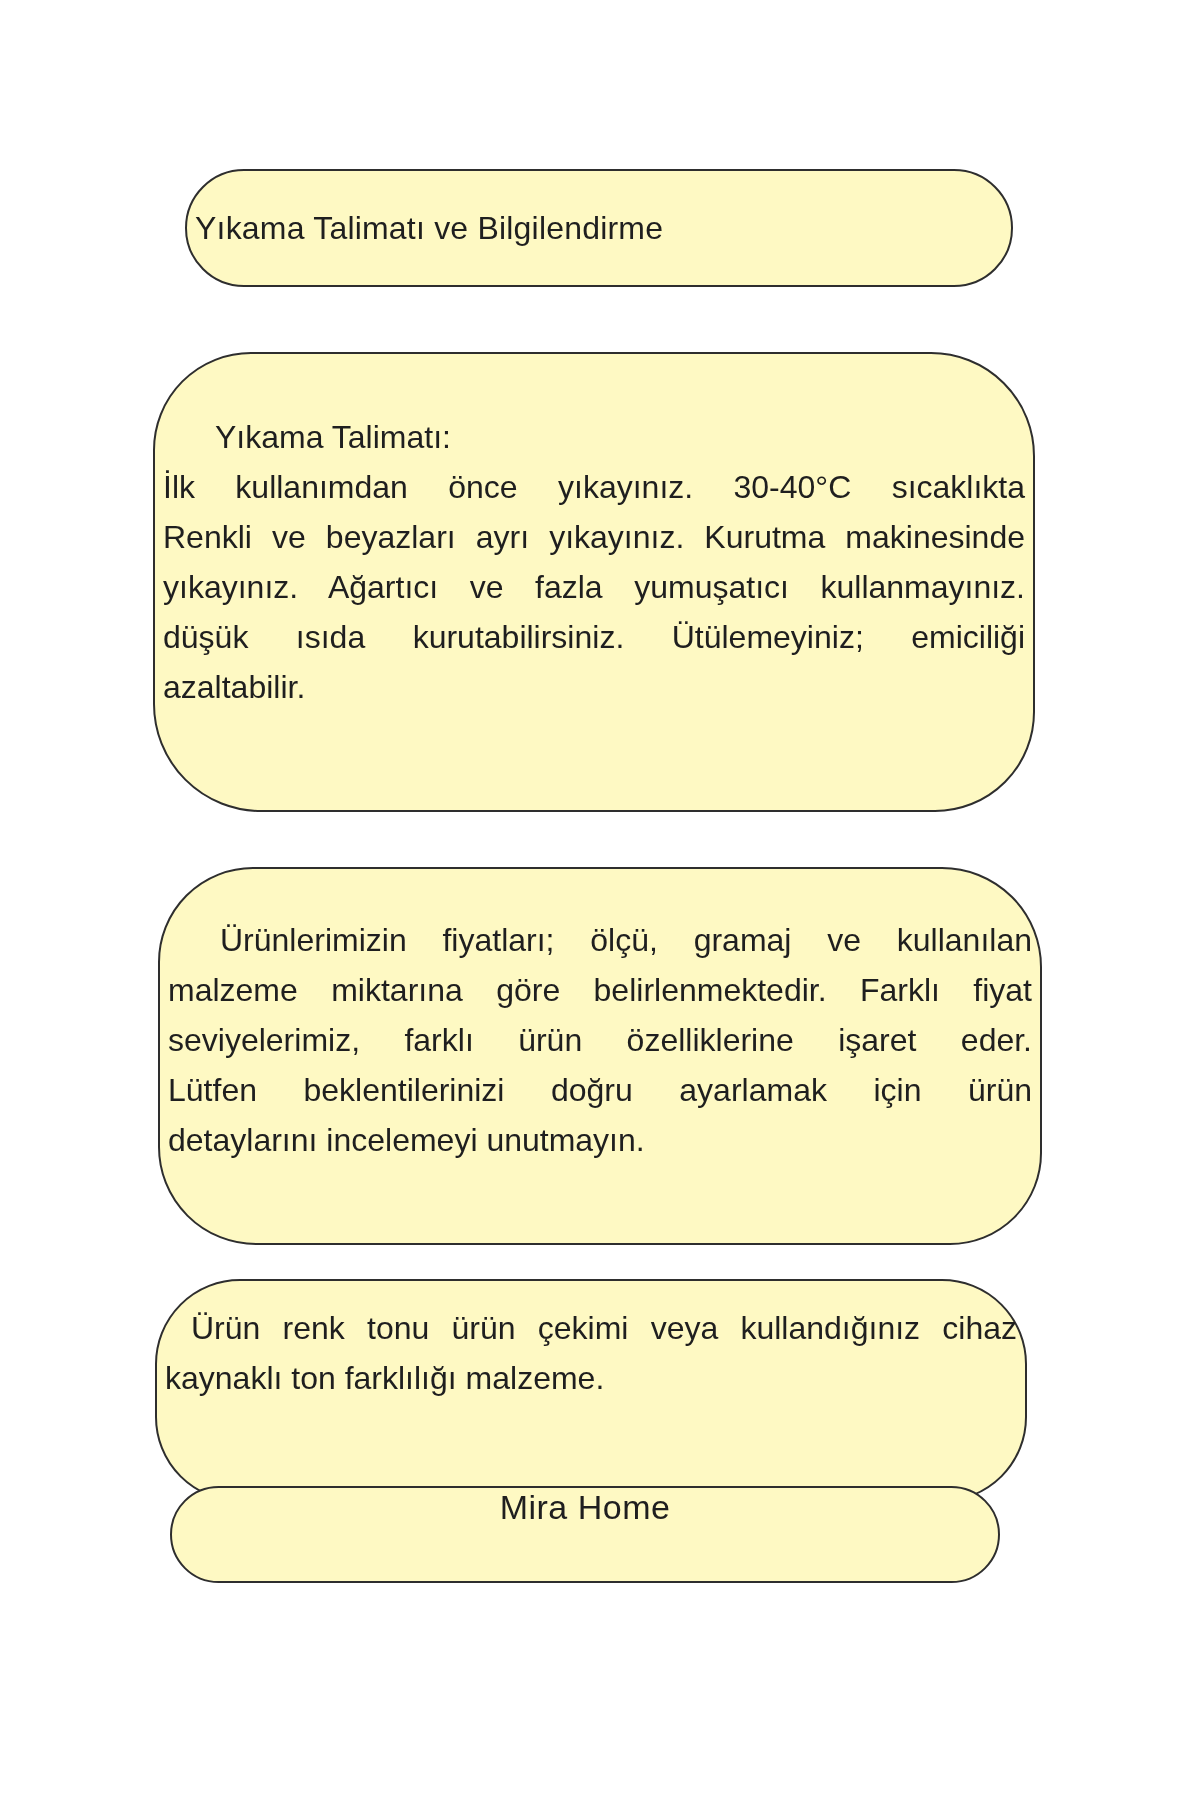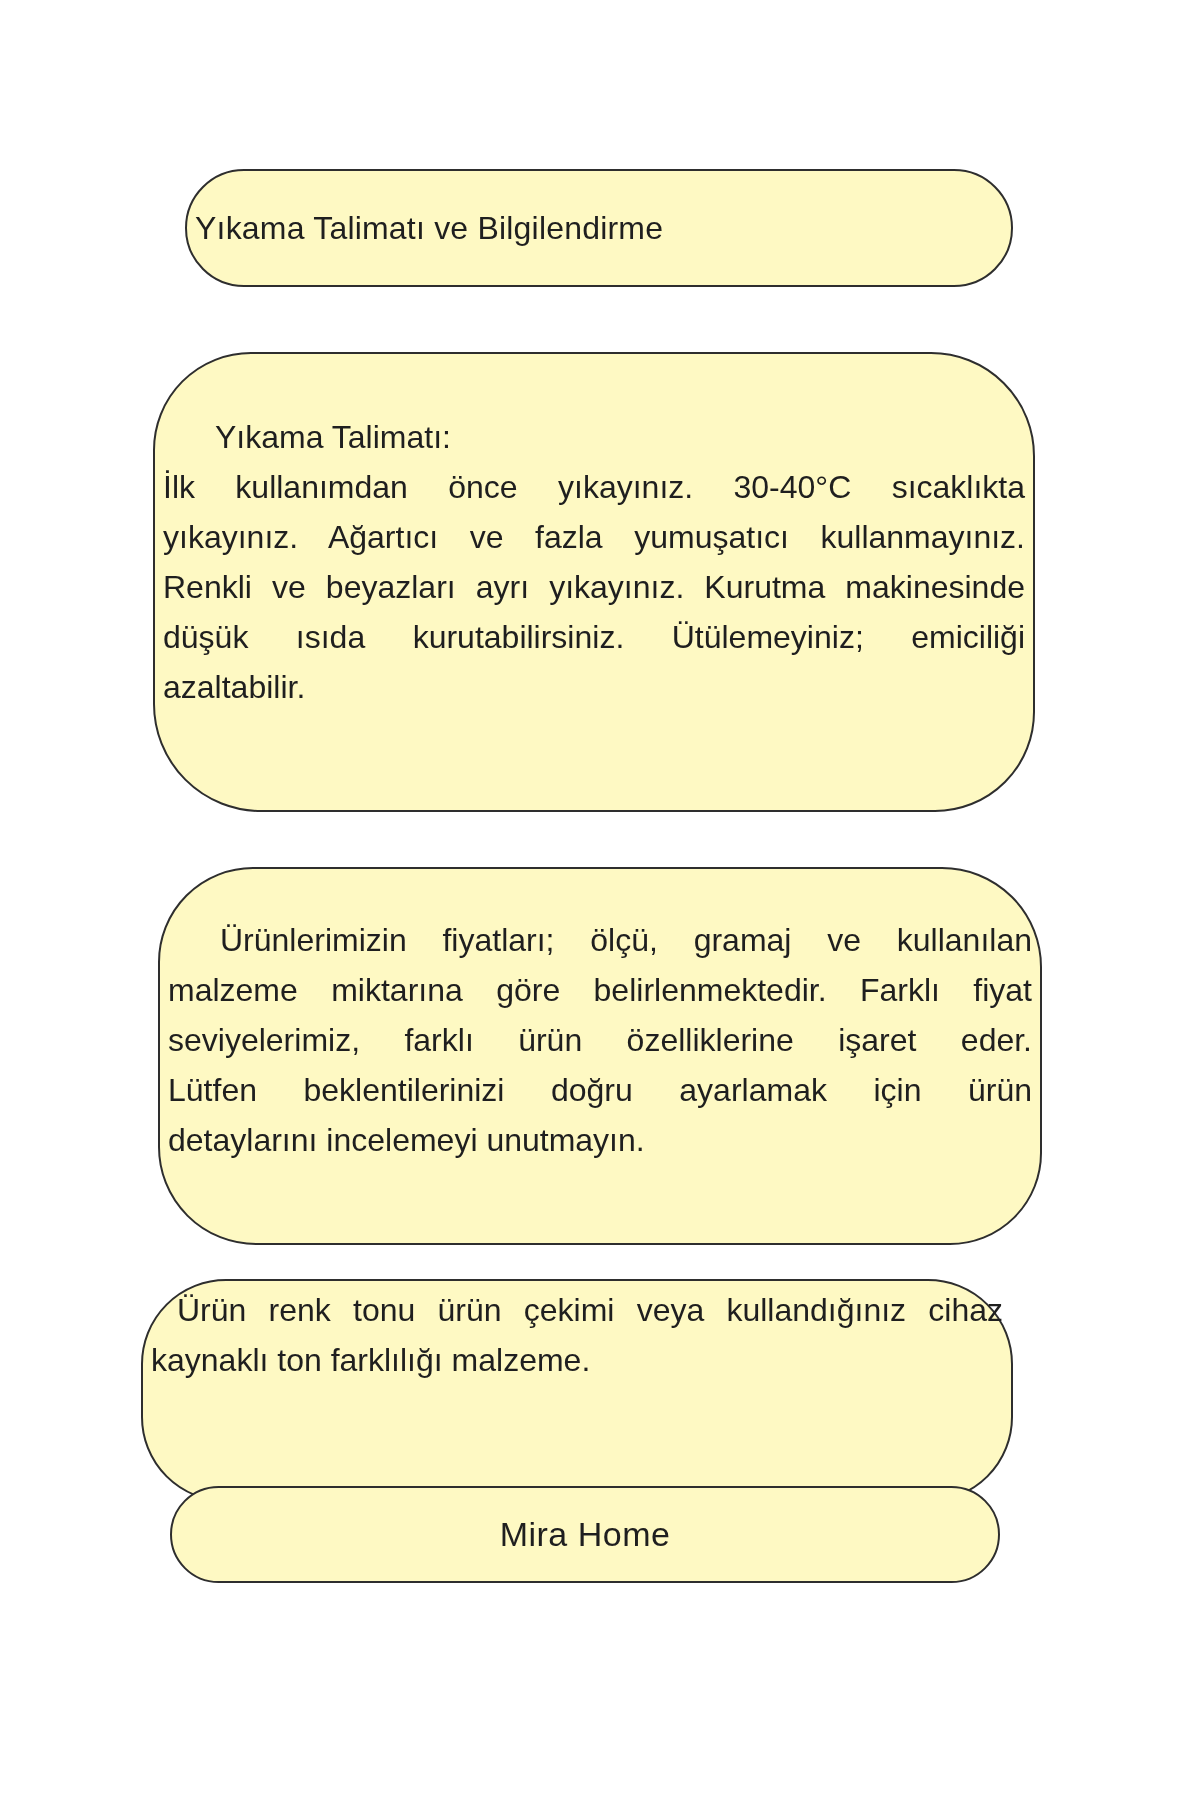--- a/index.html
+++ b/index.html
@@ -44,35 +44,34 @@
   }
   .pricing-box {
     left: 158px;
     top: 867px;
     width: 884px;
     height: 378px;
     border-radius: 95px 100px 92px 98px;
     padding: 46px 8px 0 8px;
   }
   .color-box {
-    left: 141px;
+    left: 155px;
     top: 1279px;
     width: 872px;
     height: 223px;
     border-radius: 85px;
-    padding: 4px 8px 0 8px;
+    padding: 22px 8px 0 8px;
   }
   .brand-box {
     left: 170px;
     top: 1486px;
     width: 830px;
     height: 97px;
     border-radius: 49px;
     display: flex;
-    align-items: center;
     justify-content: center;
     font-size: 34px;
     letter-spacing: 0.5px;
   }
   .jline {
     font-size: 32px;
     line-height: 50px;
     text-align: justify;
     text-align-last: justify;
   }
@@ -97,22 +96,22 @@
 
 <div class="page">
 
   <div class="box title-box">
     <span>Yıkama Talimatı ve Bilgilendirme</span>
   </div>
 
   <div class="box care-box">
     <div class="heading-line">Yıkama Talimatı:</div>
     <div class="jline">İlk kullanımdan önce yıkayınız. 30-40°C sıcaklıkta</div>
+    <div class="jline">Renkli ve beyazları ayrı yıkayınız. Kurutma makinesinde</div>
     <div class="jline">yıkayınız. Ağartıcı ve fazla yumuşatıcı kullanmayınız.</div>
-    <div class="jline">Renkli ve beyazları ayrı yıkayınız. Kurutma makinesinde</div>
     <div class="jline">düşük ısıda kurutabilirsiniz. Ütülemeyiniz; emiciliği</div>
     <div class="jline last">azaltabilir.</div>
   </div>
 
   <div class="box pricing-box">
     <div class="jline first">Ürünlerimizin fiyatları; ölçü, gramaj ve kullanılan</div>
     <div class="jline">malzeme miktarına göre belirlenmektedir. Farklı fiyat</div>
     <div class="jline">seviyelerimiz, farklı ürün özelliklerine işaret eder.</div>
     <div class="jline">Lütfen beklentilerinizi doğru ayarlamak için ürün</div>
     <div class="jline last">detaylarını incelemeyi unutmayın.</div>

